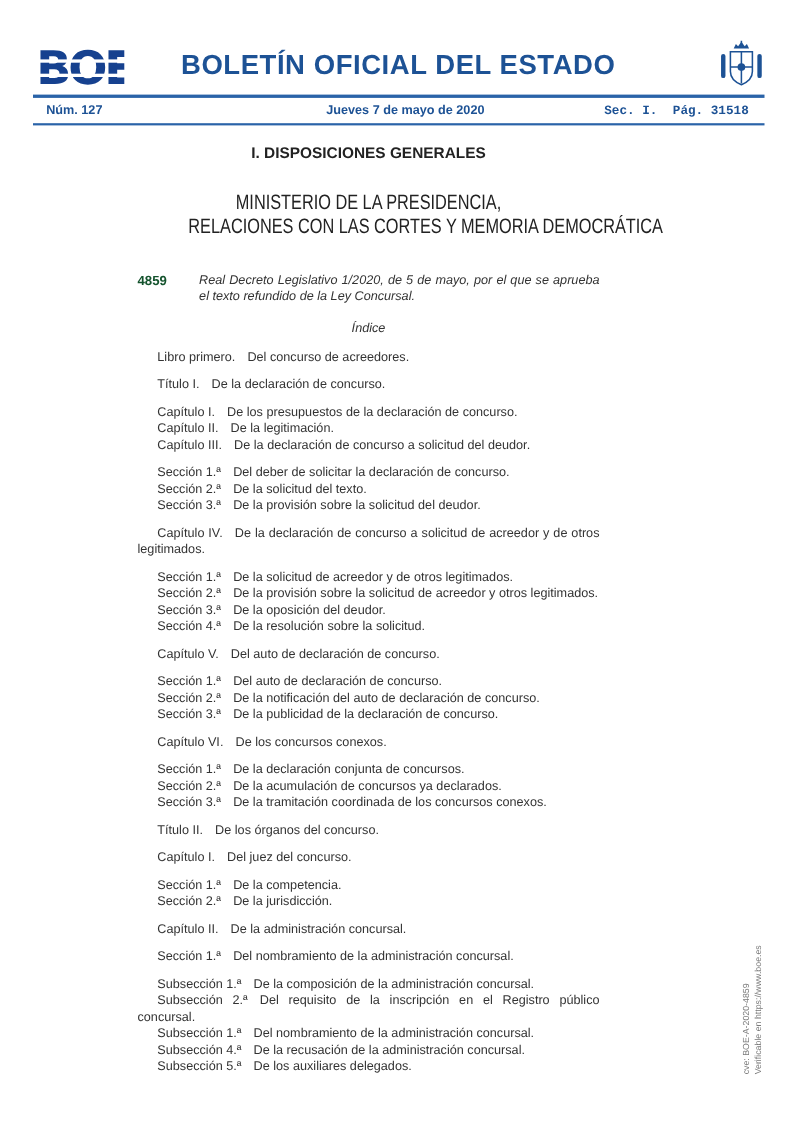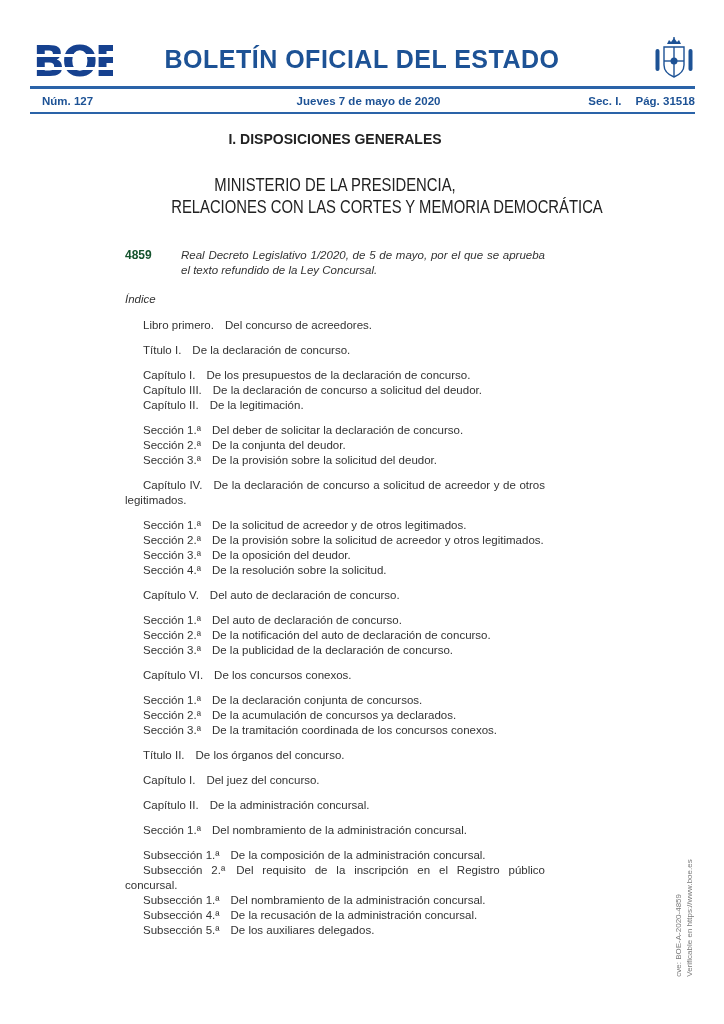--- a/index.html
+++ b/index.html
@@ -24,34 +24,34 @@
     position:absolute;left:0;width:724px;top:45px;text-align:center;
     font-weight:bold;font-size:25px;letter-spacing:.5px;color:#1d5295;
   }
   .arms{position:absolute;right:30px;top:35px;width:40px;height:48px;}
   .meta{
     position:absolute;left:30px;right:29px;top:92px;height:18px;
     display:flex;align-items:center;font-size:11.5px;font-weight:bold;color:#1d5295;padding-left:12px;
   }
   .meta .m-left{width:160px;text-align:left;}
   .meta .m-center{flex:1;text-align:center;}
-  .meta .m-right{width:160px;text-align:right;}
+  .meta .m-right{width:160px;text-align:center;font-family:Liberation Mono, monospace;}
   .meta .m-right .gap{margin-left:14px;}
   
   .content{position:absolute;left:125px;top:0;width:420px;}
   .sec-heading{position:absolute;top:131px;width:100%;text-align:center;
     font-size:14px;font-weight:bold;color:#222;}
   .ministry{position:absolute;top:174px;width:100%;text-align:center;
     font-size:19px;line-height:22px;color:#222;white-space:nowrap;
     transform:scaleX(.78);transform-origin:50% 0;}
   .item{position:absolute;top:248px;width:100%;display:flex;}
   .item .num{flex:0 0 56px;font-size:12px;font-weight:bold;color:#14532d;line-height:15px;}
   .item .ttl{flex:1;margin:0;font-size:11.5px;line-height:15px;font-style:italic;
     text-align:justify;color:#333;}
-  .indice{position:absolute;top:293px;width:100%;
+  .indice{position:absolute;top:293px;width:100%;text-align:center;
     font-size:11.5px;font-style:italic;color:#333;}
   .index{position:absolute;top:318px;width:100%;}
   .index .grp{margin:0 0 10px 0;}
   .index p{margin:0;font-size:11.5px;line-height:15px;text-align:justify;
     text-indent:18px;color:#333;}
   .index .lbl{margin-right:11px;}
   
   .cve-wrap{position:absolute;left:664px;top:820px;width:40px;height:196px;}
   .cve{position:absolute;top:50%;left:50%;transform:translate(-50%,-50%) rotate(-90deg);
     white-space:nowrap;font-size:8px;line-height:11px;color:#7a7a7a;}
@@ -107,26 +107,26 @@
 
     <div class="index" id="index-list">
         <div class="grp">
           <p><span class="lbl">Libro primero.</span><span>Del concurso de acreedores.</span></p>
         </div>
         <div class="grp">
           <p><span class="lbl">Título I.</span><span>De la declaración de concurso.</span></p>
         </div>
         <div class="grp">
           <p><span class="lbl">Capítulo I.</span><span>De los presupuestos de la declaración de concurso.</span></p>
+          <p><span class="lbl">Capítulo II.</span><span>De la legitimación.</span></p>
           <p><span class="lbl">Capítulo III.</span><span>De la declaración de concurso a solicitud del deudor.</span></p>
-          <p><span class="lbl">Capítulo II.</span><span>De la legitimación.</span></p>
         </div>
         <div class="grp">
           <p><span class="lbl">Sección 1.ª</span><span>Del deber de solicitar la declaración de concurso.</span></p>
-          <p><span class="lbl">Sección 2.ª</span><span>De la conjunta del deudor.</span></p>
+          <p><span class="lbl">Sección 2.ª</span><span>De la solicitud del texto.</span></p>
           <p><span class="lbl">Sección 3.ª</span><span>De la provisión sobre la solicitud del deudor.</span></p>
         </div>
         <div class="grp">
           <p><span class="lbl">Capítulo IV.</span><span>De la declaración de concurso a solicitud de acreedor y de otros legitimados.</span></p>
         </div>
         <div class="grp">
           <p><span class="lbl">Sección 1.ª</span><span>De la solicitud de acreedor y de otros legitimados.</span></p>
           <p><span class="lbl">Sección 2.ª</span><span>De la provisión sobre la solicitud de acreedor y otros legitimados.</span></p>
           <p><span class="lbl">Sección 3.ª</span><span>De la oposición del deudor.</span></p>
           <p><span class="lbl">Sección 4.ª</span><span>De la resolución sobre la solicitud.</span></p>
@@ -147,20 +147,24 @@
           <p><span class="lbl">Sección 2.ª</span><span>De la acumulación de concursos ya declarados.</span></p>
           <p><span class="lbl">Sección 3.ª</span><span>De la tramitación coordinada de los concursos conexos.</span></p>
         </div>
         <div class="grp">
           <p><span class="lbl">Título II.</span><span>De los órganos del concurso.</span></p>
         </div>
         <div class="grp">
           <p><span class="lbl">Capítulo I.</span><span>Del juez del concurso.</span></p>
         </div>
         <div class="grp">
+          <p><span class="lbl">Sección 1.ª</span><span>De la competencia.</span></p>
+          <p><span class="lbl">Sección 2.ª</span><span>De la jurisdicción.</span></p>
+        </div>
+        <div class="grp">
           <p><span class="lbl">Capítulo II.</span><span>De la administración concursal.</span></p>
         </div>
         <div class="grp">
           <p><span class="lbl">Sección 1.ª</span><span>Del nombramiento de la administración concursal.</span></p>
         </div>
         <div class="grp">
           <p><span class="lbl">Subsección 1.ª</span><span>De la composición de la administración concursal.</span></p>
           <p><span class="lbl">Subsección 2.ª</span><span>Del requisito de la inscripción en el Registro público concursal.</span></p>
           <p><span class="lbl">Subsección 1.ª</span><span>Del nombramiento de la administración concursal.</span></p>
           <p><span class="lbl">Subsección 4.ª</span><span>De la recusación de la administración concursal.</span></p>

